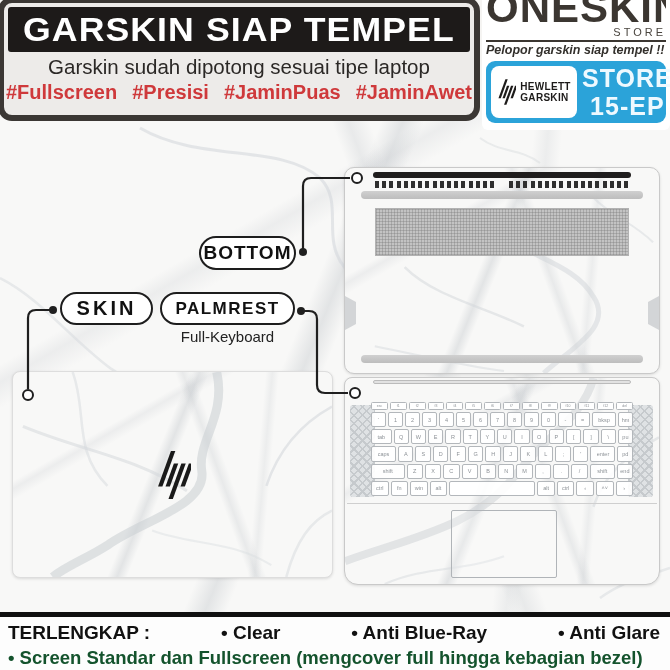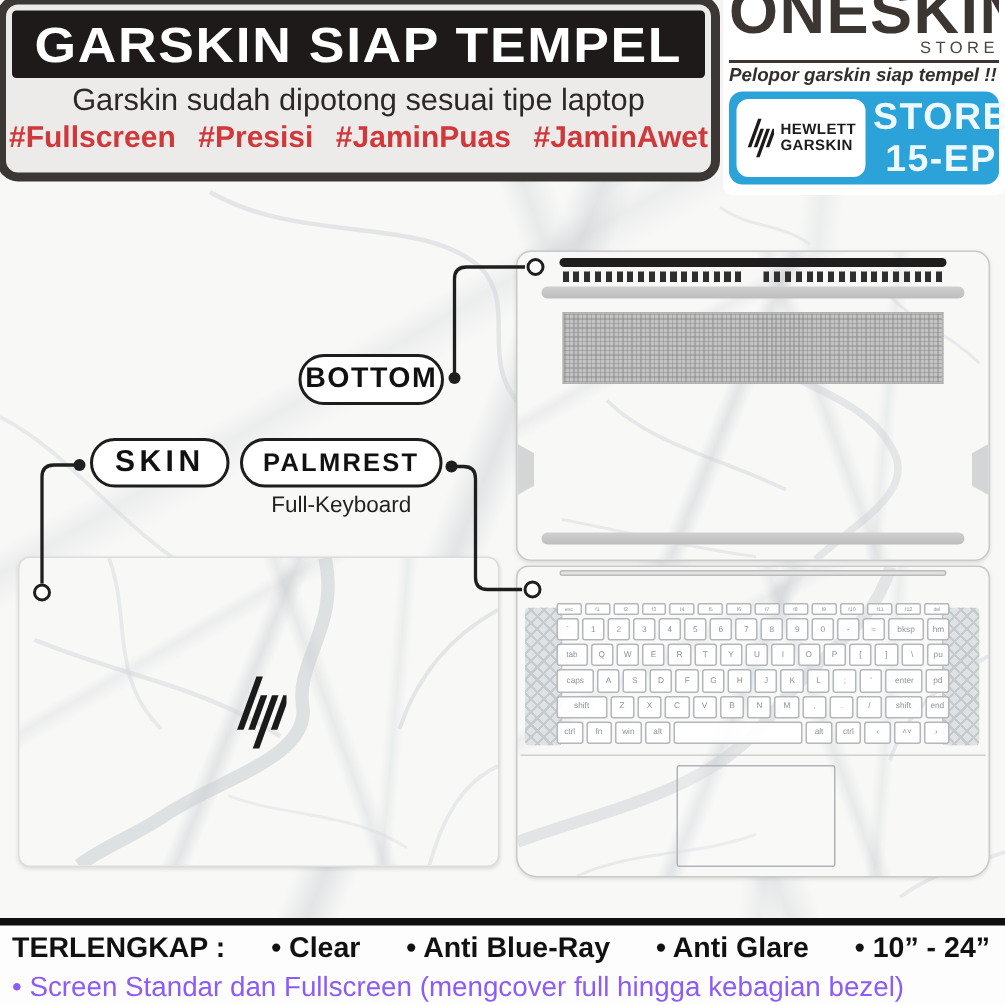--- a/index.html
+++ b/index.html
@@ -76,21 +76,21 @@
   .pill{position:absolute;background:#fff;border:2.5px solid #1d1d1d;border-radius:20px;
     display:flex;align-items:center;justify-content:center;color:#111;font-weight:600;
     box-sizing:border-box;z-index:6;white-space:nowrap;}
   .label-sub{position:absolute;z-index:6;font-size:15px;font-weight:400;color:#222;text-align:center;}
   .connectors{position:absolute;inset:0;z-index:5;pointer-events:none;}
   
   .footer{position:absolute;left:0;bottom:0;width:670px;height:58px;background:#fdfdfd;
     border-top:5px solid #101010;box-sizing:border-box;z-index:9;padding:5px 8px 0;}
   .f-line1{display:flex;justify-content:space-between;align-items:baseline;font-weight:700;
     font-size:19px;color:#111;padding-right:2px;}
-  .f-line2{font-weight:400;font-size:18.5px;color:#8b5cf6;margin-top:3px;white-space:nowrap;}
+  .f-line2{font-weight:700;font-size:18.5px;color:#14532d;margin-top:3px;white-space:nowrap;}
 </style>
 </head>
 <body>
 
 <div class="stage marble">
   <svg class="veins" viewBox="0 0 670 494" preserveAspectRatio="none">
     <path d="M140,10 C200,45 280,25 320,60 C345,85 320,120 345,150" stroke="#d2d6da" stroke-width="3" fill="none" opacity=".55"></path>
     <path d="M0,160 C40,180 70,220 110,250 C140,272 170,268 200,290" stroke="#d6dade" stroke-width="2.5" fill="none" opacity=".5"></path>
     <path d="M30,455 C70,435 110,462 150,445 C175,435 195,445 215,438" stroke="#d2d6da" stroke-width="3" fill="none" opacity=".55"></path>
     <path d="M600,480 C625,462 648,458 670,450" stroke="#d6dade" stroke-width="2.5" fill="none" opacity=".5"></path>
@@ -312,16 +312,15 @@
   <span>PALMREST</span>
 </div>
 <div class="label-sub" style="left:160px;top:328px;width:135px;">Full-Keyboard</div>
 
 <div class="footer">
   <div class="f-line1">
     <span>TERLENGKAP :</span>
     <span>• Clear</span>
     <span>• Anti Blue-Ray</span>
     <span>• Anti Glare</span>
-    <span>• 10” - 24”</span>
   </div>
   <div class="f-line2">• Screen Standar dan Fullscreen (mengcover full hingga kebagian bezel)</div>
 </div>
 
 </body></html>

